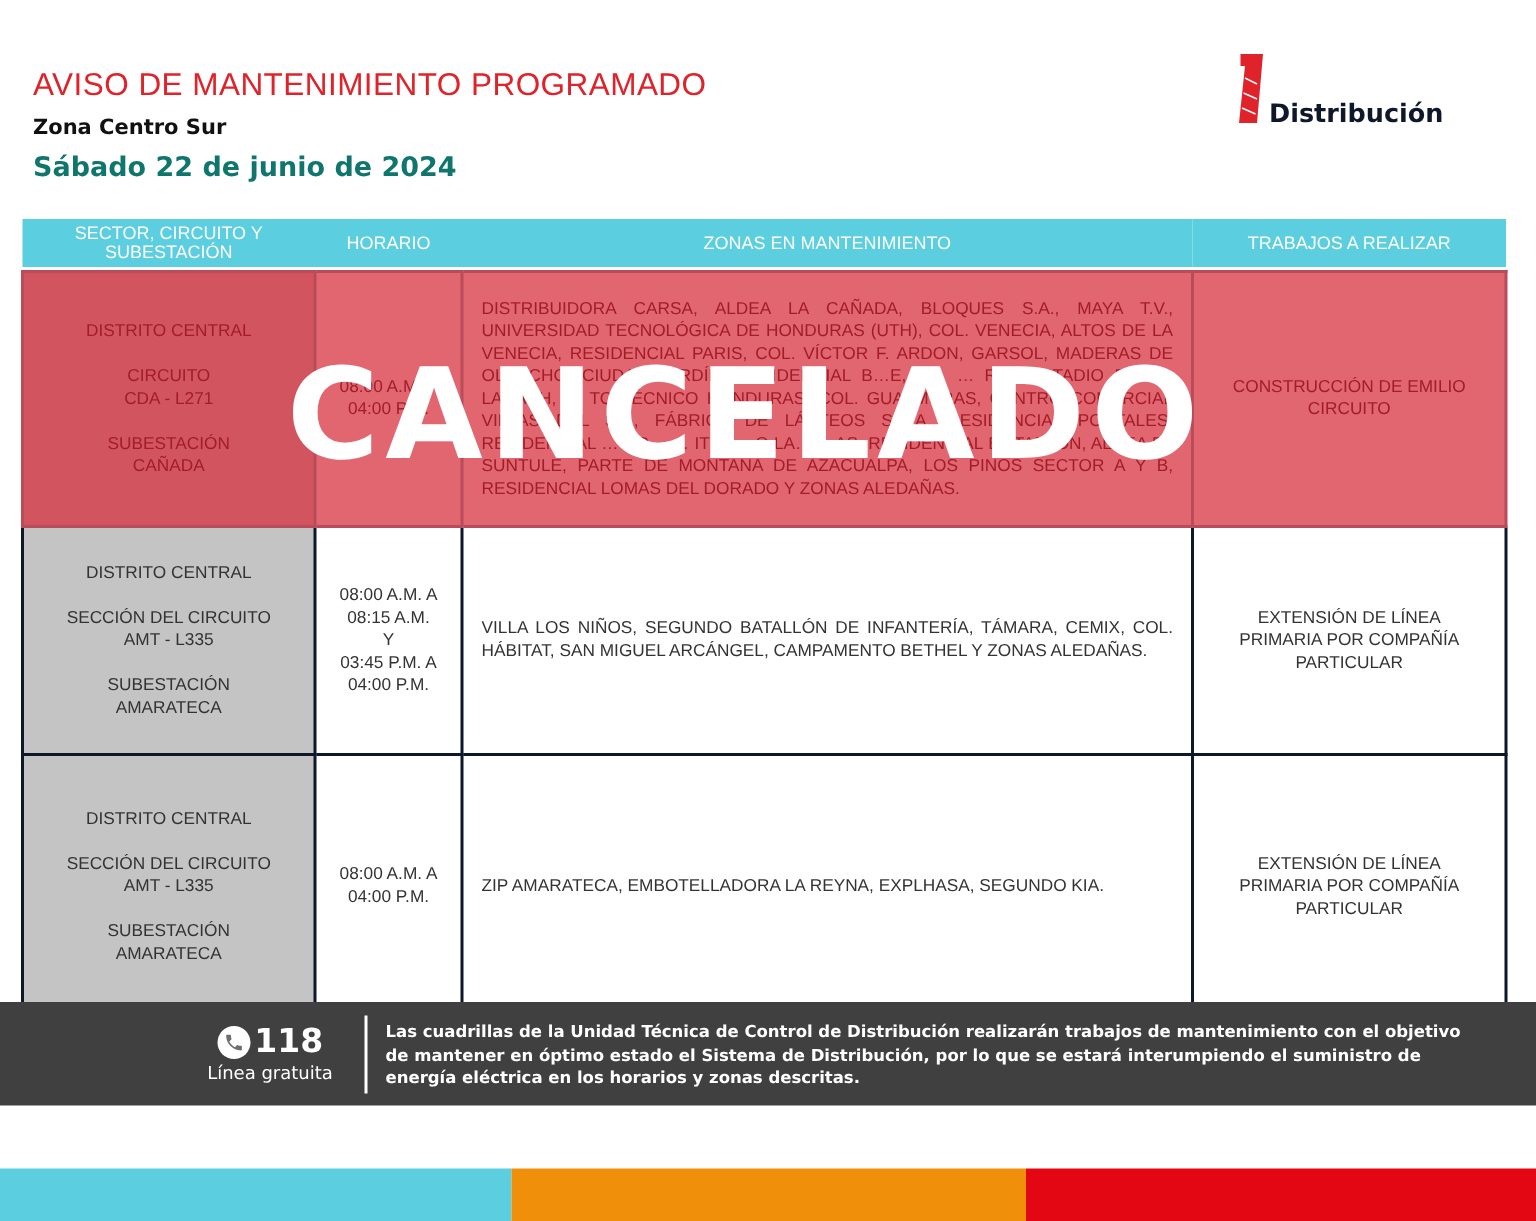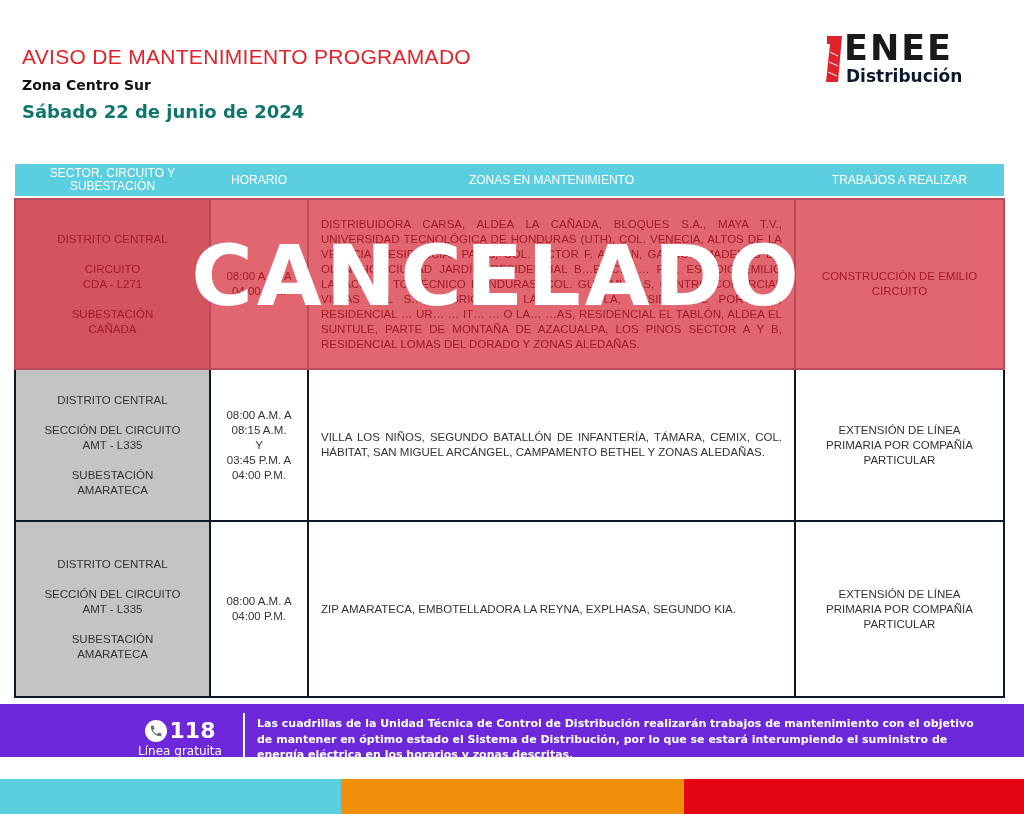--- a/index.html
+++ b/index.html
@@ -8,34 +8,34 @@
 
   .title { position: absolute; left: 22px; top: 45px; font-family: "Liberation Sans", sans-serif; font-size: 21px; letter-spacing: 0.3px; color: #e0232a; font-weight: 400; }
   .zone { position: absolute; left: 22px; top: 77px; font-size: 14px; font-weight: bold; color: #111; }
   .date { position: absolute; left: 22px; top: 101px; font-size: 18px; font-weight: bold; color: #0f766e; }
 
   .logo { position: absolute; left: 822px; top: 30px; width: 175px; height: 60px; }
   .logo .mark { position: absolute; left: 2px; top: 4px; width: 20px; height: 50px; }
   .logo .enee { position: absolute; left: 22px; top: 0px; font-family: "DejaVu Sans", sans-serif; font-size: 35px; font-weight: bold; letter-spacing: 2px; color: #1a1a1a; line-height: 36px; }
   .logo .dist { position: absolute; left: 24px; top: 36px; font-family: "DejaVu Sans", sans-serif; font-size: 17px; font-weight: bold; color: #0f172a; line-height: 20px; }
 
-  table.sched { position: absolute; left: 14px; top: 164px; width: 989px; border-collapse: collapse; table-layout: fixed; }
+  table.sched { position: absolute; left: 14px; top: 146px; width: 989px; border-collapse: collapse; table-layout: fixed; }
   table.sched th { background: #5bcfe0; color: #ffffff; font-family: "Liberation Sans", sans-serif; font-weight: normal; font-size: 12px; line-height: 13px; height: 32px; text-align: center; border: none; }
   table.sched td { border: 2px solid #0f172a; font-family: "Liberation Sans", sans-serif; font-size: 11.5px; line-height: 15px; text-align: center; vertical-align: middle; color: #333; }
   table.sched tr.spacer td { height: 3px; border: none; padding: 0; }
   td.sector { background: #c4c4c4; }
   td.zones { text-align: justify !important; padding: 0 12px; text-align-last: left; }
   td.work { padding: 0 14px; }
   tr.cancel td { background: #e1666f; color: #a31c28; border-color: #b94c5b; }
   tr.cancel td.sector { background: #d2545f; }
   .line-gap { height: 15px; }
 
   .cancel-stamp { position: absolute; left: 152px; top: 226px; width: 690px; text-align: center; font-family: "DejaVu Sans", sans-serif; font-size: 84px; font-weight: bold; color: #ffffff; letter-spacing: 4px; line-height: 100px; pointer-events: none; }
 
-  .footer { position: absolute; left: 0; top: 704px; width: 1024px; height: 53px; background: #6d28d9; }
+  .footer { position: absolute; left: 0; top: 668px; width: 1024px; height: 69px; background: #404040; }
   .hotline { position: absolute; left: 130px; top: 14px; width: 100px; text-align: center; color: #fff; }
   .hotline .num { font-size: 22px; font-weight: bold; line-height: 26px; display: flex; align-items: center; justify-content: center; gap: 3px; }
   .hotline .phone { width: 22px; height: 22px; border-radius: 50%; background: #fff; display: inline-flex; align-items: center; justify-content: center; }
   .hotline .lbl { font-size: 12px; line-height: 14px; }
   .divider { position: absolute; left: 243px; top: 9px; width: 2px; height: 52px; background: #ffffff; }
   .notice { position: absolute; left: 257px; top: 12px; width: 720px; color: #fff; font-size: 11px; line-height: 15.5px; font-weight: bold; }
 
   .band { position: absolute; top: 779px; height: 35px; }
   .band.c1 { left: 0; width: 341px; background: #5bcfe0; }
   .band.c2 { left: 341px; width: 343px; background: #f0900a; }
@@ -48,21 +48,20 @@
 <div class="zone">Zona Centro Sur</div>
 <div class="date">Sábado 22 de junio de 2024</div>
 
 <div class="logo">
   <svg class="mark" viewBox="0 0 20 50">
     <polygon points="3,2 18,2 14,48 2,48 6,10 3,10" fill="#e0232a"></polygon>
     <line x1="6" y1="18" x2="14" y2="22" stroke="#fff" stroke-width="1"></line>
     <line x1="5" y1="28" x2="14" y2="32" stroke="#fff" stroke-width="1"></line>
     <line x1="4" y1="38" x2="13" y2="42" stroke="#fff" stroke-width="1"></line>
   </svg>
-  <div class="enee">ENEE</div>
   <div class="dist">Distribución</div>
 </div>
 
 <table class="sched">
   <colgroup>
     <col style="width:195px">
       <col style="width:98px">
       <col style="width:487px">
       <col style="width:209px">
   </colgroup>

